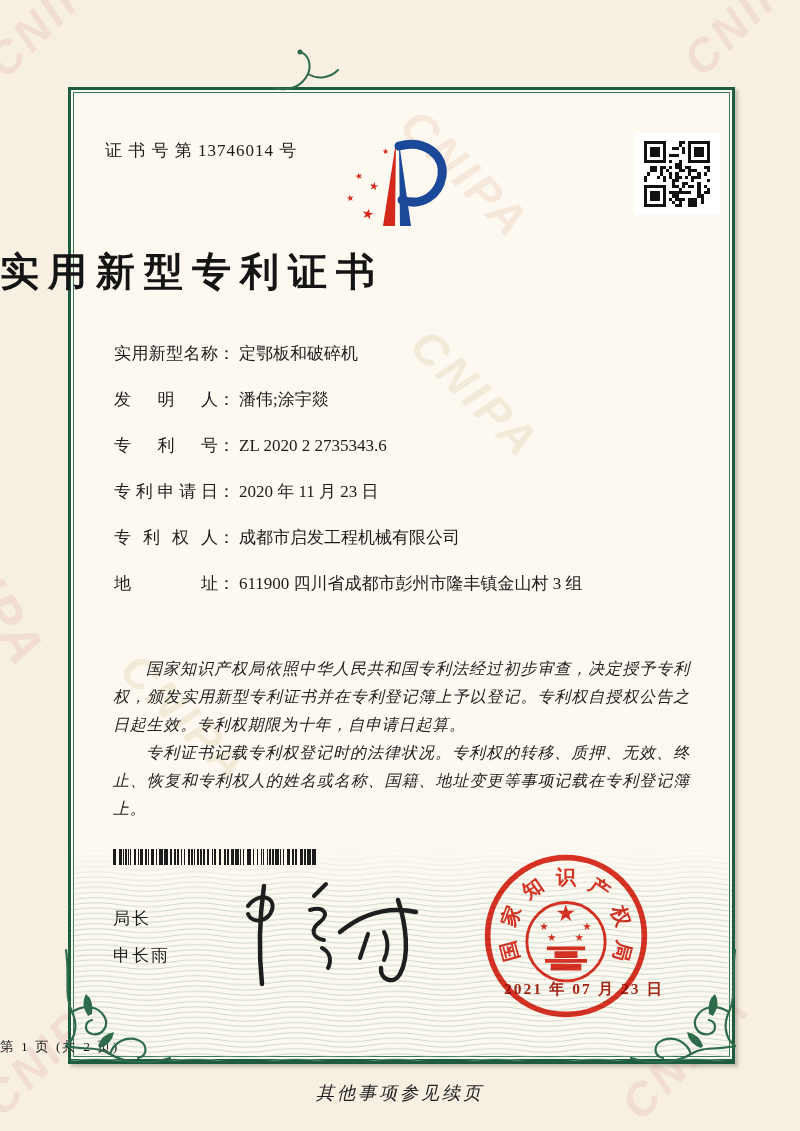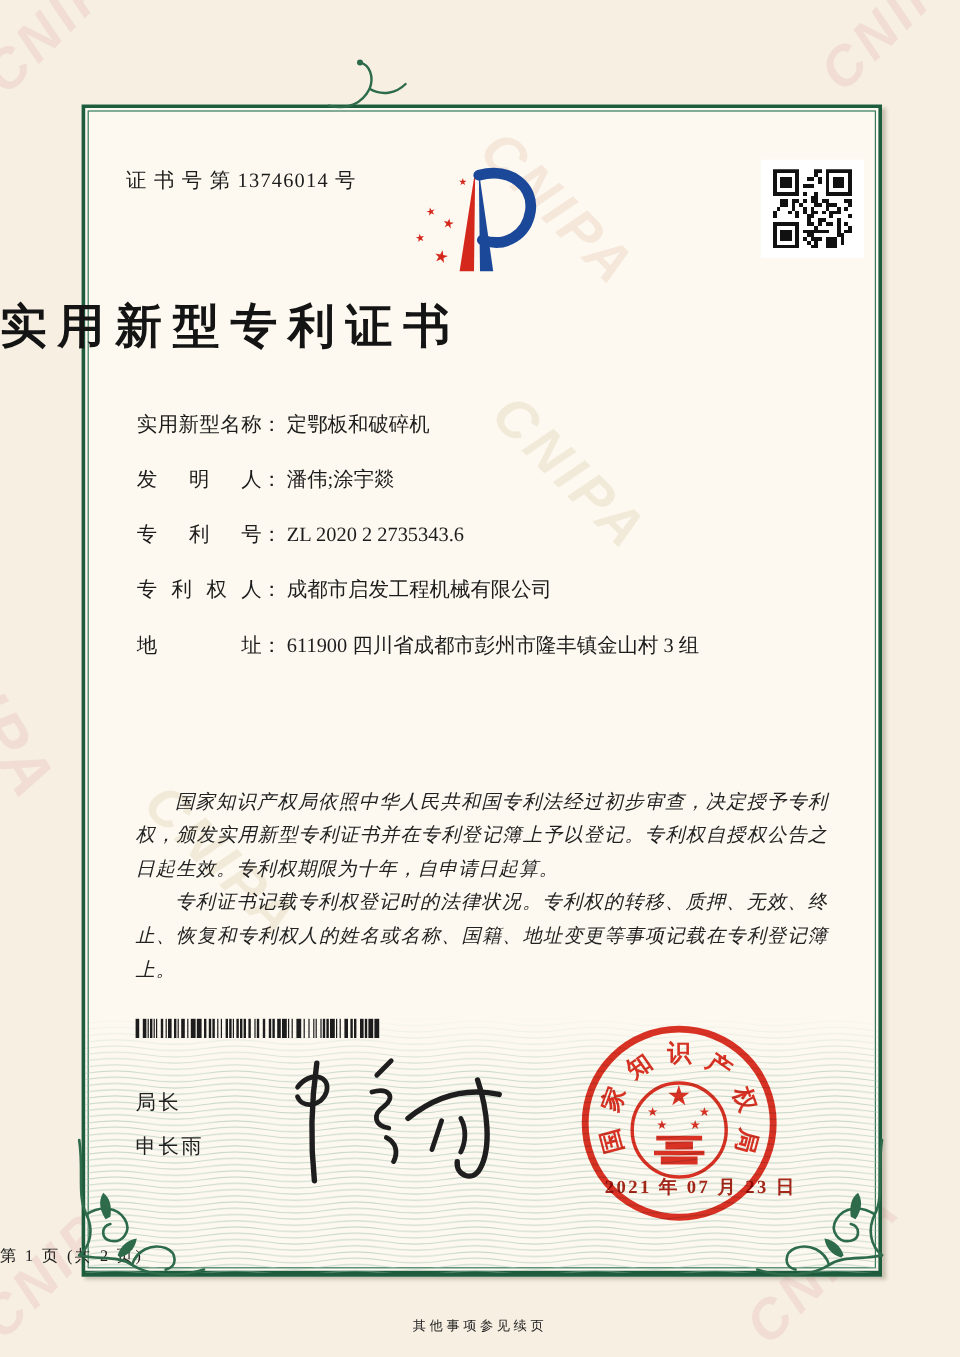--- a/index.html
+++ b/index.html
@@ -48,22 +48,22 @@
   .barcode i { display:block; background:#1c1c1c; }
   .sig-label { font-family:"Liberation Sans","DejaVu Sans",sans-serif; font-size:17px;
     letter-spacing:2px; color:#1f1f1f; }
   .juzhang { left:113px; top:907px; }
   .juzhang-name { left:113px; top:944px; }
   .signature { left:228px; top:880px; }
   .seal { left:480px; top:850px; mix-blend-mode:multiply; opacity:.95; }
   .seal-date { left:504px; top:979px; font-size:15.5px; font-weight:bold; letter-spacing:2px;
     color:#a8281b; mix-blend-mode:multiply; white-space:nowrap; }
   .page-num { left:0; right:0; top:1038px; font-size:13.5px; letter-spacing:2px; }
-  .foot-note { left:0; right:0; top:1081px; text-align:center; font-size:11px;
-    letter-spacing:3px; color:#1f1f1f;margin-top:16px; }
+  .foot-note { left:0; right:0; top:1081px; text-align:center; font-size:18px;
+    font-style:italic; letter-spacing:3px; color:#1f1f1f; }
   .flourish { position:absolute; z-index:4; }
   svg text.arc-char { font-family:"Liberation Serif","DejaVu Serif",serif; font-weight:bold; }
 </style>
 </head>
 <body>
 
 <div class="page">
 
   <div class="wm wm-outer" style="left:-25px; top:50px; transform:rotate(-45deg);">CNIPA</div>
   <div class="wm wm-outer" style="left:672px; top:48px; transform:rotate(-45deg);">CNIPA</div>
@@ -224,20 +224,23 @@
     <div class="row">
       <span class="lbl">实用新型名称</span><span>：</span><span class="val">定鄂板和破碎机</span>
     </div>
     <div class="row">
       <span class="lbl">发明人</span><span>：</span><span class="val">潘伟;涂宇燚</span>
     </div>
     <div class="row">
       <span class="lbl">专利号</span><span>：</span><span class="val">ZL 2020 2 2735343.6</span>
     </div>
     <div class="row">
+      <span class="lbl">专利申请日</span><span>：</span><span class="val">2020 年 11 月 23 日</span>
+    </div>
+    <div class="row">
       <span class="lbl">专利权人</span><span>：</span><span class="val">成都市启发工程机械有限公司</span>
     </div>
     <div class="row">
       <span class="lbl">地址</span><span>：</span><span class="val">611900 四川省成都市彭州市隆丰镇金山村 3 组</span>
     </div>
   </div>
 
   <div class="content paras">
     <p>国家知识产权局依照中华人民共和国专利法经过初步审查，决定授予专利权，颁发实用新型专利证书并在专利登记簿上予以登记。专利权自授权公告之日起生效。专利权期限为十年，自申请日起算。</p>
     <p>专利证书记载专利权登记时的法律状况。专利权的转移、质押、无效、终止、恢复和专利权人的姓名或名称、国籍、地址变更等事项记载在专利登记簿上。</p>

